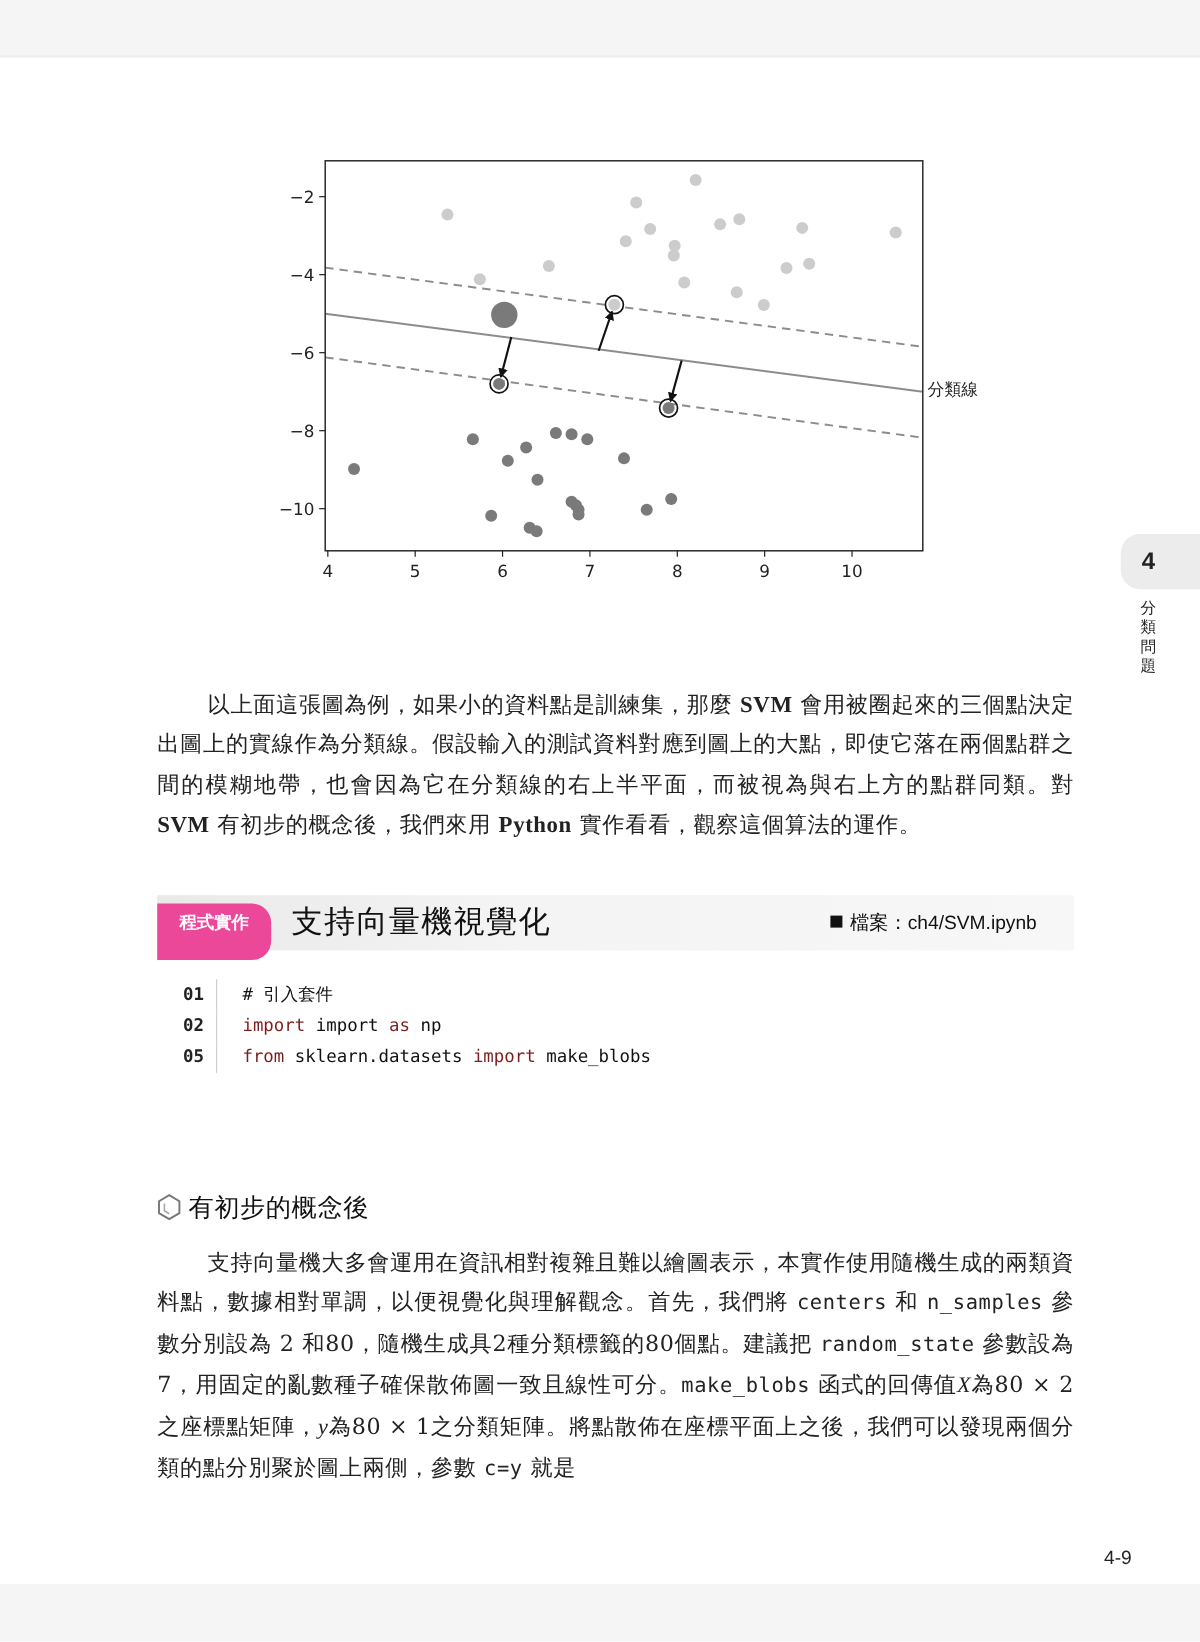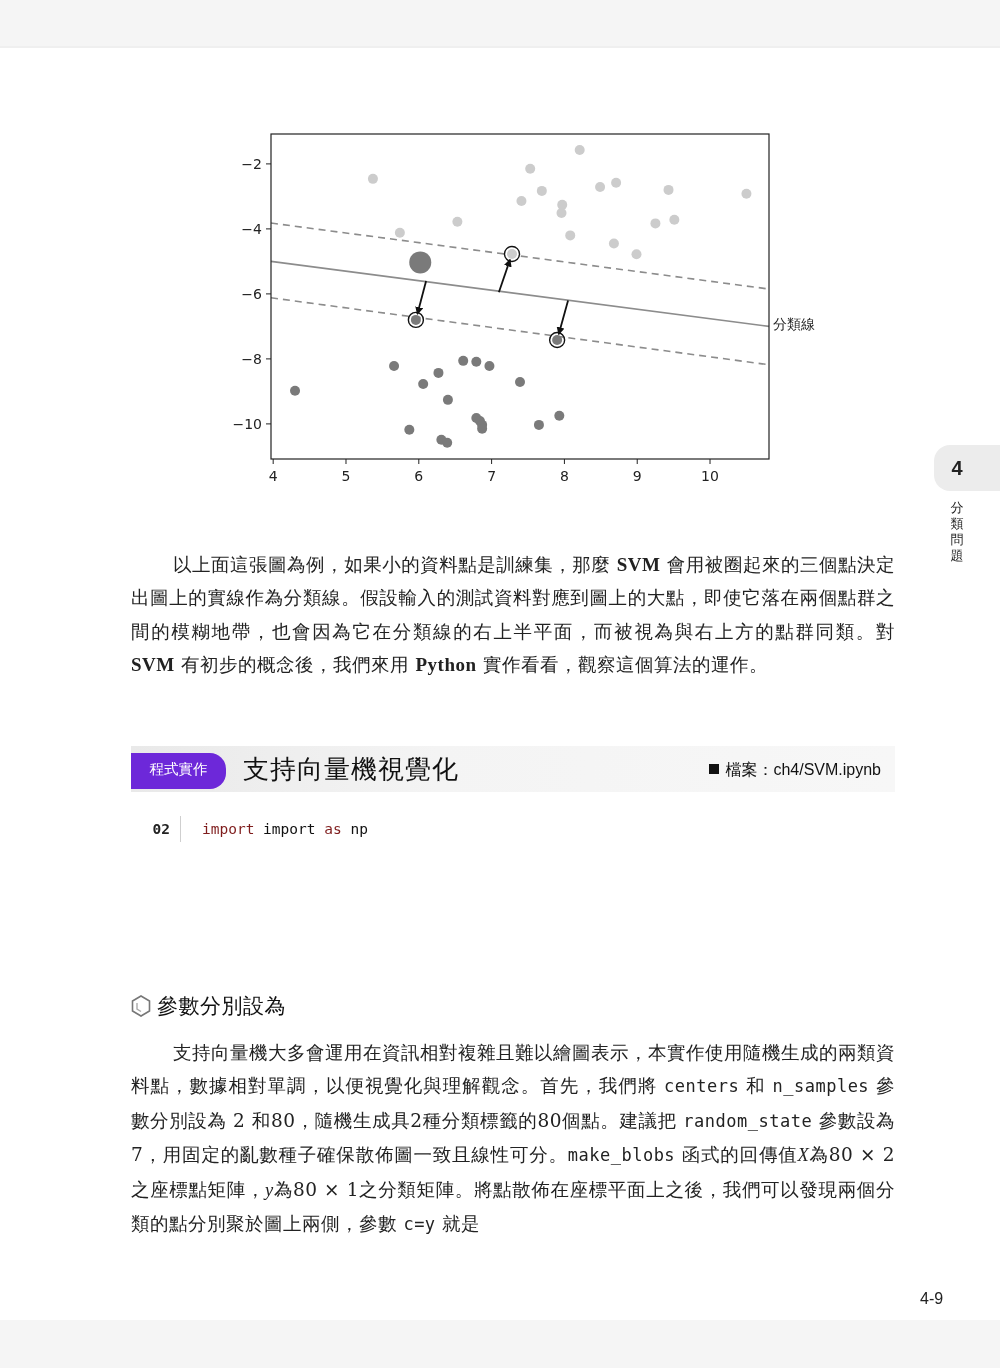--- a/index.html
+++ b/index.html
@@ -19,23 +19,23 @@
   .chapter-num { position: absolute; left: 934px; top: 445px; width: 46px; height: 46px; line-height: 46px; text-align: center; font-family: "Liberation Sans", sans-serif; font-weight: bold; font-size: 20px; color: #222; }
   .chapter-title { position: absolute; left: 947px; top: 500px; width: 20px; font-family: "DejaVu Sans", sans-serif; font-size: 13px; font-weight: normal; line-height: 16px; text-align: center; color: #222; word-break: break-all; }
 
   .para { position: absolute; left: 131px; width: 764px; font-size: 18.5px; line-height: 33.4px; text-align: justify; letter-spacing: 0.5px; color: #222; margin: 0; }
   .para .indent { display: inline-block; width: 42px; }
   .para b { font-family: "Liberation Serif", serif; font-weight: bold; font-size: 19px; }
   .para code { font-family: "DejaVu Sans Mono", monospace; font-size: 17px; letter-spacing: 0.5px; }
   .para i { font-family: "Liberation Serif", serif; font-style: italic; }
 
   .impl-bar { position: absolute; left: 131px; top: 746px; width: 764px; height: 46px; background: linear-gradient(to right, #e9e9e9, #f4f4f4 40%, #f7f7f7); }
-  .impl-badge { position: absolute; left: 131px; top: 753px; width: 95px; height: 36px; background: #6d28d9; border-radius: 0 16px 16px 0; color: #fff; font-family: "DejaVu Sans", sans-serif; font-weight: normal; font-size: 14.5px; line-height: 32px; text-align: center; }
+  .impl-badge { position: absolute; left: 131px; top: 753px; width: 95px; height: 47px; background: #ec4899; border-radius: 0 16px 16px 0; color: #fff; font-family: "DejaVu Sans", sans-serif; font-weight: bold; font-size: 14.5px; line-height: 32px; text-align: center; }
   .impl-title { position: absolute; left: 243px; top: 751px; font-family: "DejaVu Sans", sans-serif; font-size: 26px; line-height: 36px; color: #111; letter-spacing: 1px; }
-  .impl-file { position: absolute; right: 119px; top: 758px; font-family: "Liberation Sans", sans-serif; font-size: 16px; line-height: 24px; color: #111; padding-left: 20px; }
+  .impl-file { position: absolute; right: 136px; top: 758px; font-family: "Liberation Sans", sans-serif; font-size: 16px; line-height: 24px; color: #111; padding-left: 20px; }
   .impl-file .sq { display: inline-block; width: 10px; height: 10px; background: #111; margin-right: 6px; vertical-align: 1px; }
 
   .code { position: absolute; left: 140px; top: 816px; }
   .code-line { display: flex; height: 26px; line-height: 26px; font-family: "DejaVu Sans Mono", monospace; font-size: 14.5px; }
   .code-num { width: 30px; text-align: right; color: #222; font-weight: bold; padding-right: 10px; }
   .code-sep { width: 1px; background: #cfcfcf; }
   .code-text { padding-left: 21px; color: #111; white-space: pre; }
   .kw { color: #7f1d1d; }
 
   .sub-head { position: absolute; left: 131px; top: 990px; height: 32px; display: flex; align-items: center; }
@@ -133,39 +133,49 @@
       <line x1="46" y1="298.9" x2="51" y2="298.9" stroke="#222" stroke-width="1"></line>
       <text x="42" y="303.9" text-anchor="end">−10</text>
     </g>
   <text id="decision-label" x="553" y="204" font-size="14">分類線</text>
 </svg>
 
 <div class="chapter-tab"></div>
 <div class="chapter-num">4</div>
 <div class="chapter-title">分類問題</div>
 
-<p class="para" style="top:548px;"><span class="indent"></span><span>以上面這張圖為例，如果小的資料點是訓練集，那麼 </span><b>SVM</b><span> 會用被圈起來的三個點決定出圖上的實線作為分類線。假設輸入的測試資料對應到圖上的大點，即使它落在兩個點群之間的模糊地帶，也會因為它在分類線的右上半平面，而被視為與右上方的點群同類。對 </span><b>SVM</b><span> 有初步的概念後，我們來用 </span><b>Python</b><span> 實作看看，觀察這個算法的運作。</span></p>
+<p class="para" style="top:571px;"><span class="indent"></span><span>以上面這張圖為例，如果小的資料點是訓練集，那麼 </span><b>SVM</b><span> 會用被圈起來的三個點決定出圖上的實線作為分類線。假設輸入的測試資料對應到圖上的大點，即使它落在兩個點群之間的模糊地帶，也會因為它在分類線的右上半平面，而被視為與右上方的點群同類。對 </span><b>SVM</b><span> 有初步的概念後，我們來用 </span><b>Python</b><span> 實作看看，觀察這個算法的運作。</span></p>
 
 <div class="impl-bar"></div>
 <div class="impl-badge">程式實作</div>
 <div class="impl-title">支持向量機視覺化</div>
 <div class="impl-file"><span class="sq"></span><span>檔案：ch4/SVM.ipynb</span></div>
 
 <div class="code" id="code-block">
     <div class="code-line">
+      <span class="code-num">01</span>
+      <span class="code-sep"></span>
+      <span class="code-text"><span># 引入套件</span></span>
+    </div>
+    <div class="code-line">
       <span class="code-num">02</span>
       <span class="code-sep"></span>
       <span class="code-text"><span class="kw">import</span><span> import </span><span class="kw">as</span><span> np</span></span>
+    </div>
+    <div class="code-line">
+      <span class="code-num">05</span>
+      <span class="code-sep"></span>
+      <span class="code-text"><span class="kw">from</span><span> sklearn.datasets </span><span class="kw">import</span><span> make_blobs</span></span>
     </div>
   </div>
 
 <div class="sub-head">
   <svg width="20" height="22" viewBox="0 0 20 22">
     <path d="M10 1 L18.5 6 L18.5 16 L10 21 L1.5 16 L1.5 6 Z" fill="none" stroke="#777" stroke-width="1.6"></path>
     <path d="M6 8 L6 14 L10 16.5" fill="none" stroke="#aaa" stroke-width="1.4"></path>
   </svg>
-  <span>參數分別設為</span>
+  <span>有初步的概念後</span>
 </div>
 
 <p class="para" style="top:1036px;"><span class="indent"></span><span>支持向量機大多會運用在資訊相對複雜且難以繪圖表示，本實作使用隨機生成的兩類資料點，數據相對單調，以便視覺化與理解觀念。首先，我們將 </span><code>centers</code><span> 和 </span><code>n_samples</code><span> 參數分別設為 2 和80，隨機生成具2種分類標籤的80個點。建議把 </span><code>random_state</code><span> 參數設為7，用固定的亂數種子確保散佈圖一致且線性可分。</span><code>make_blobs</code><span> 函式的回傳值</span><i>X</i><span>為80 × 2之座標點矩陣，</span><i>y</i><span>為80 × 1之分類矩陣。將點散佈在座標平面上之後，我們可以發現兩個分類的點分別聚於圖上兩側，參數 </span><code>c=y</code><span> 就是</span></p>
 
 <div class="page-num">4-9</div>
 <div class="bottom-band"></div>
 
 </body></html>

